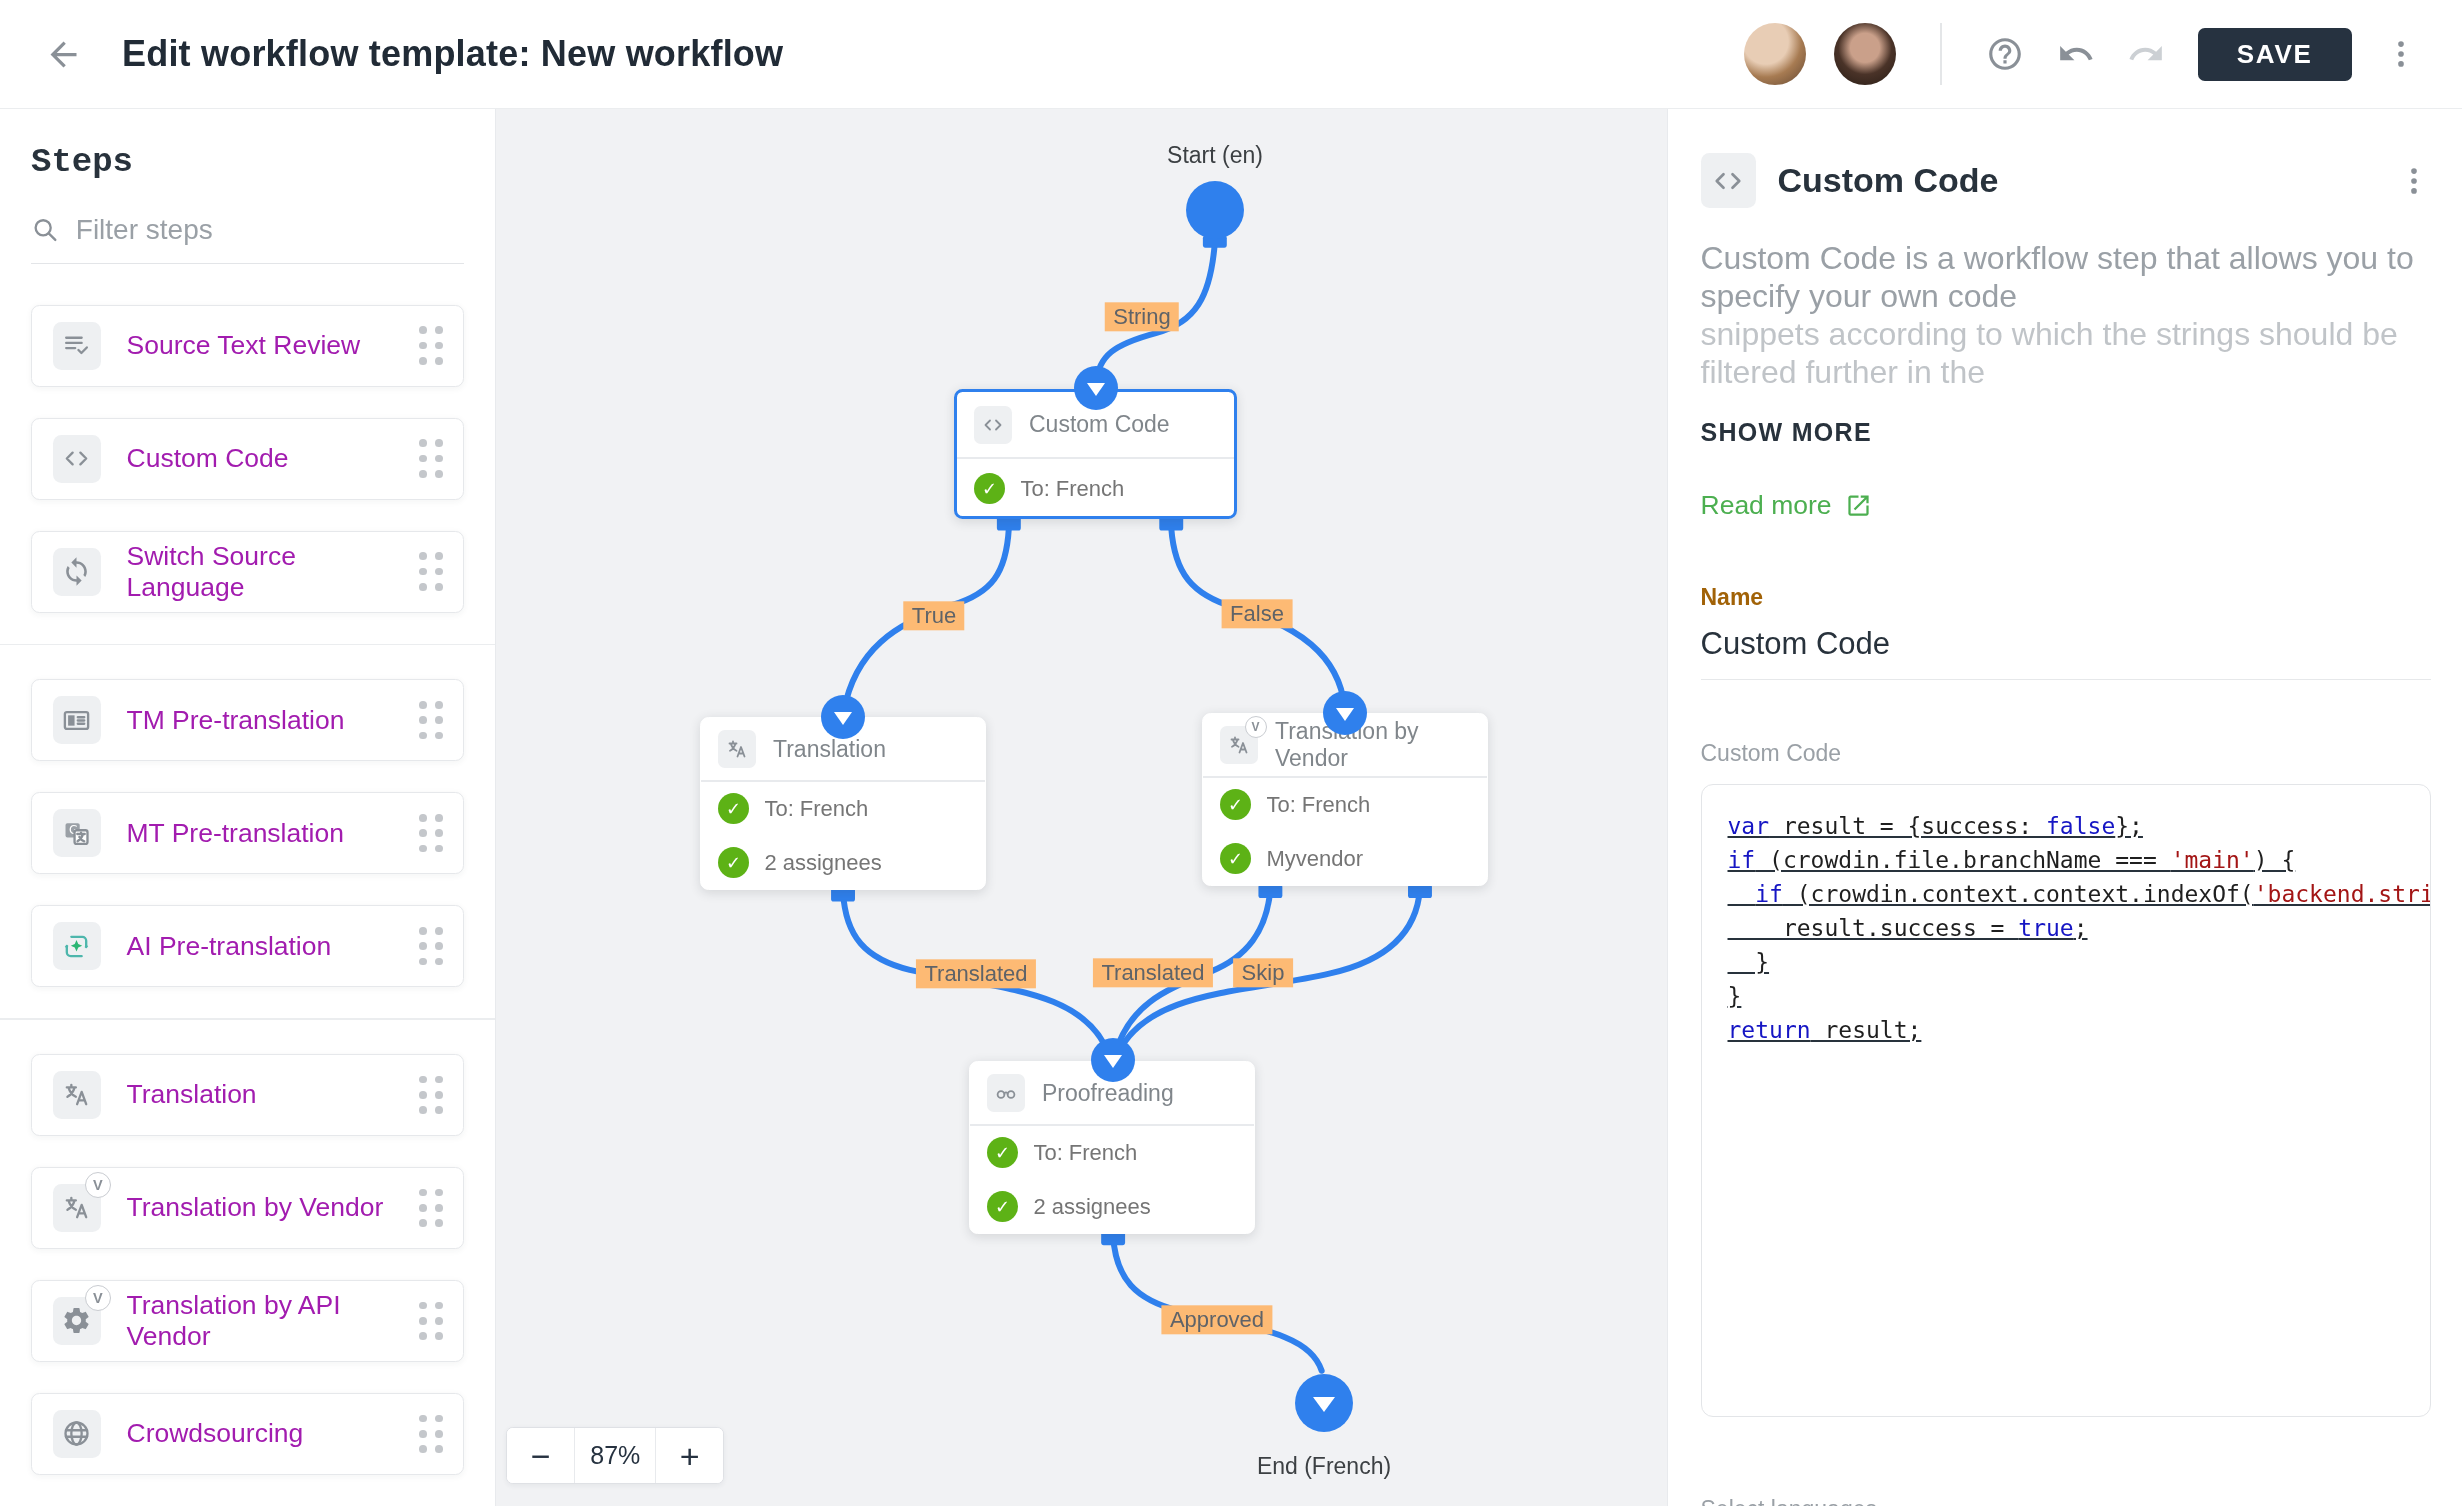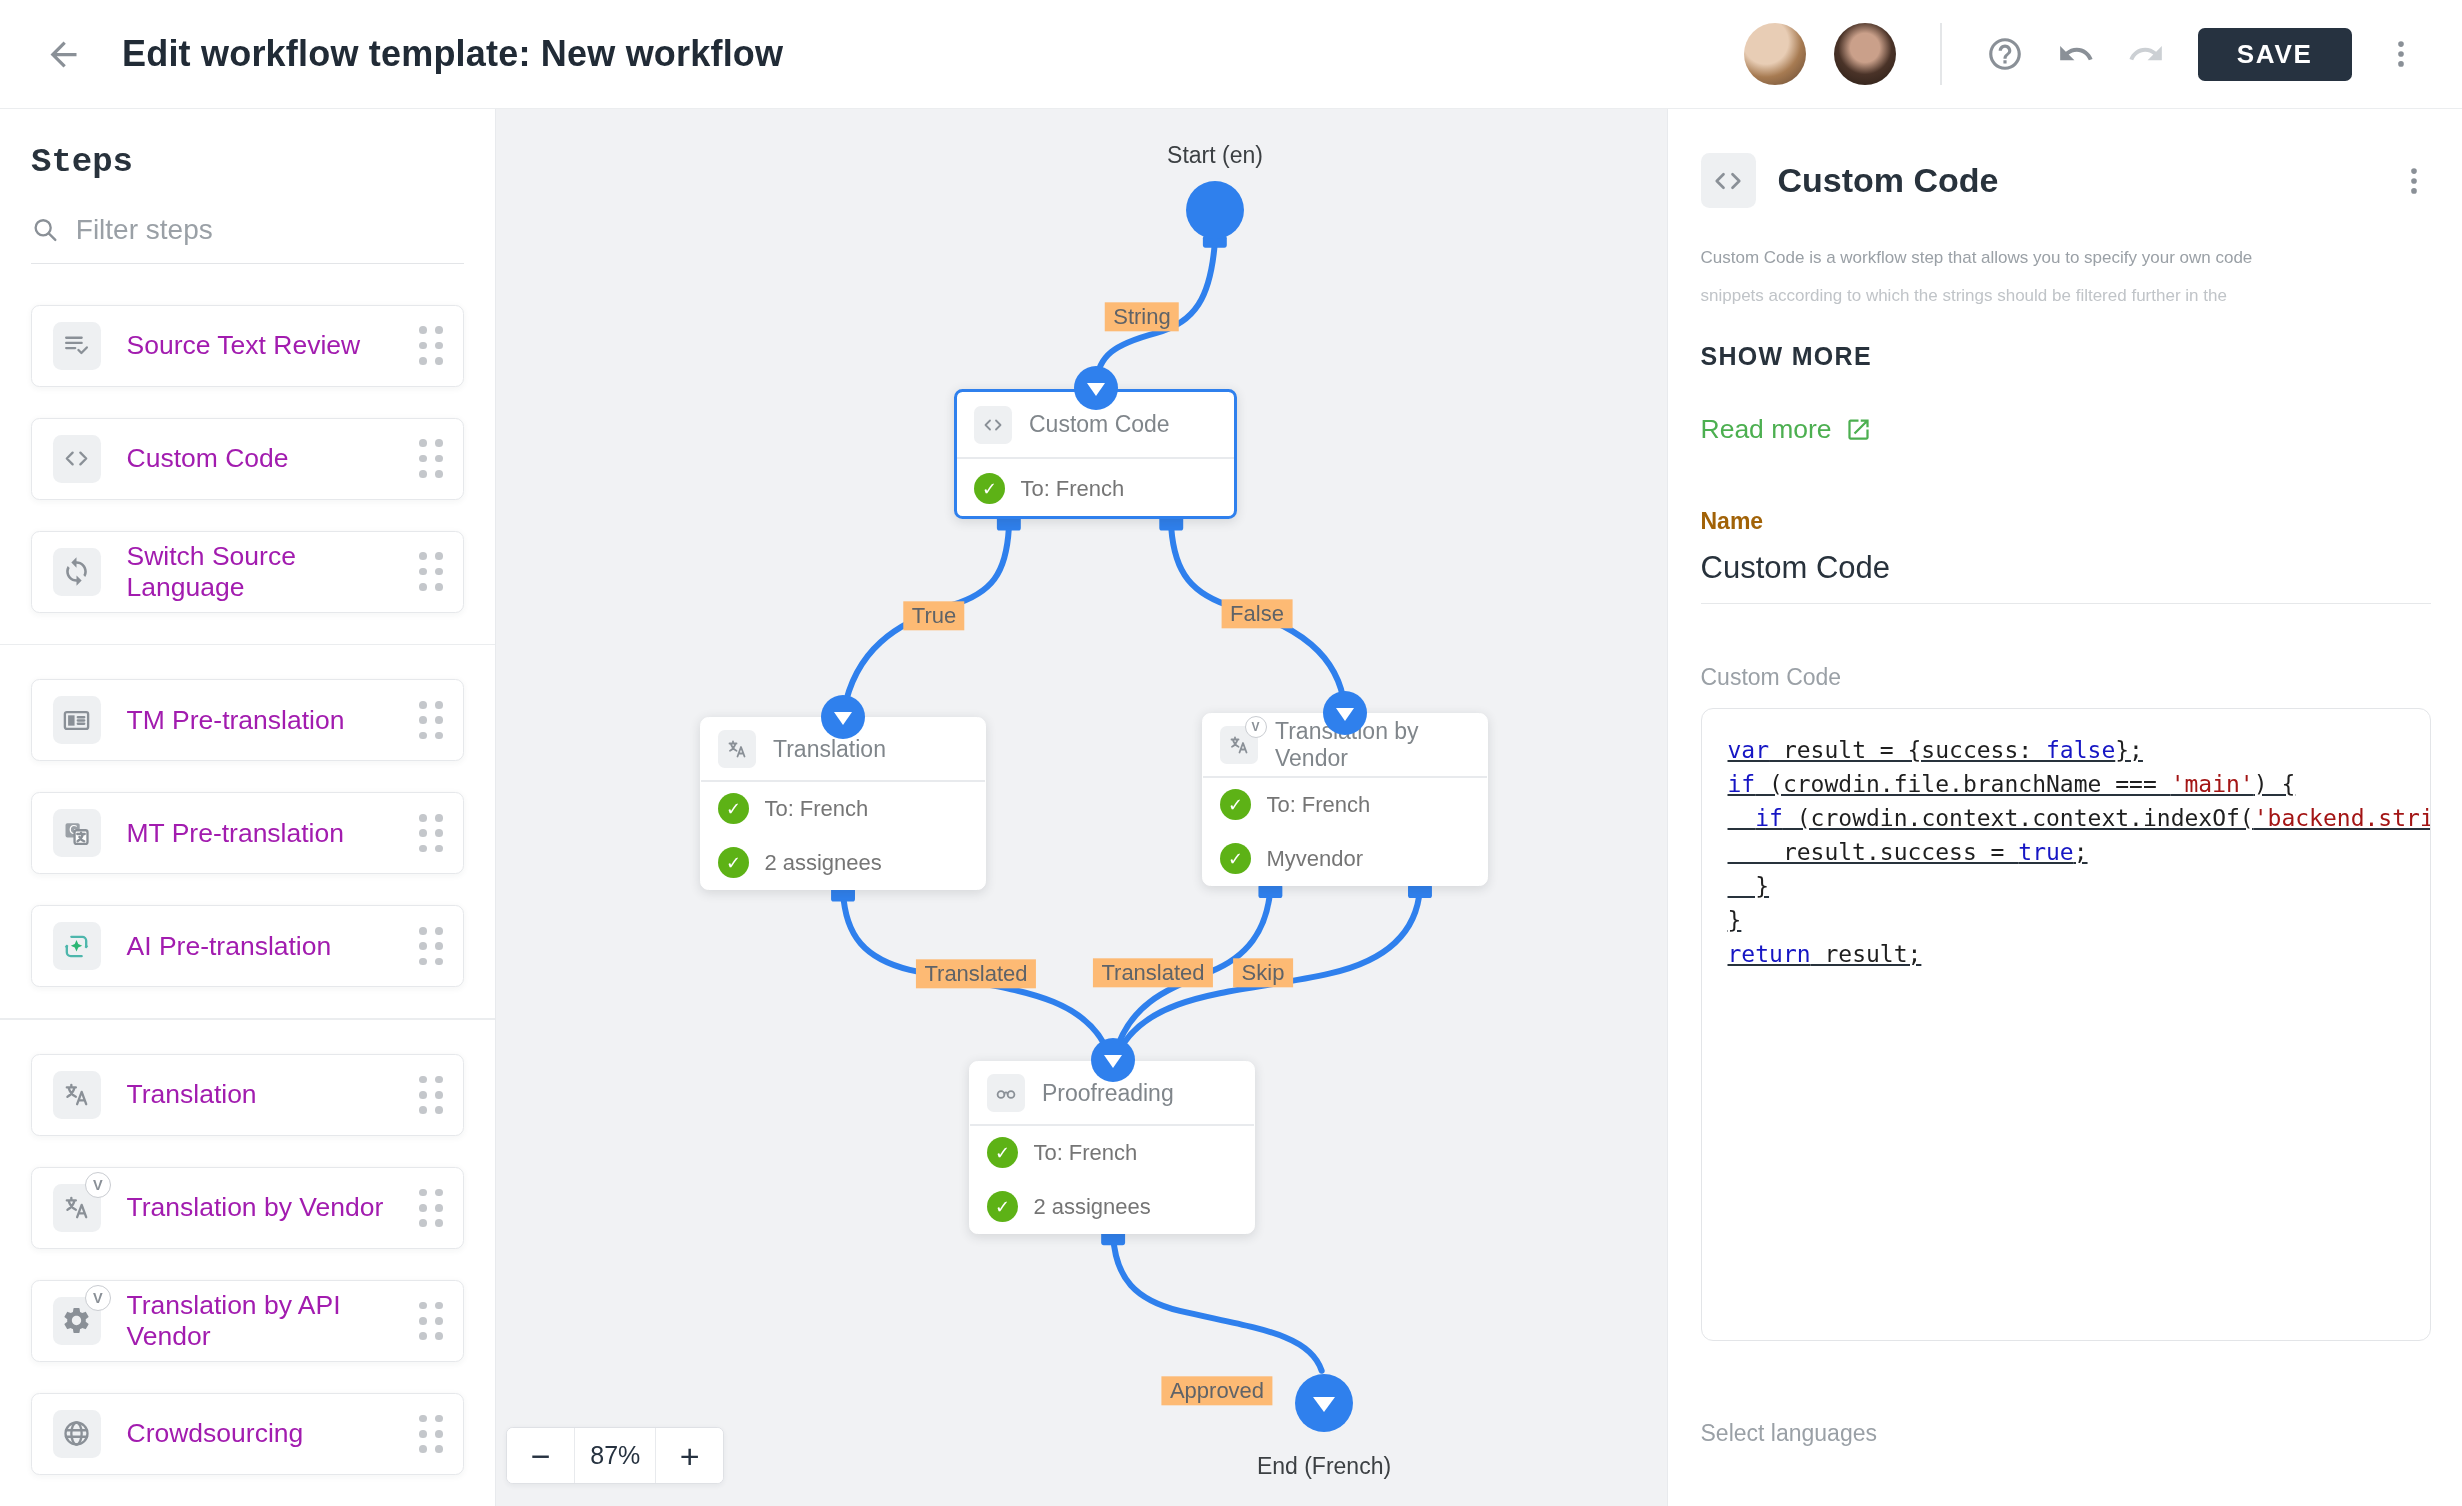--- a/index.html
+++ b/index.html
@@ -86,21 +86,21 @@
     font-size:25px; color:#263240; border-left:1.7px solid #e8eaed; border-right:1.7px solid #e8eaed; }
 
   
   .panel { position:absolute; left:1667px; top:109px; width:795px; height:1397px; background:#fff;
     border-left:1.7px solid #e8eaed; padding:44px 31px 0 32.5px; z-index:10; }
   .panel-header { display:flex; align-items:center; gap:22px; }
   .panel-icon { width:55px; height:55px; background:#eef0f2; border-radius:8.5px;
     display:flex; align-items:center; justify-content:center; }
   .panel-icon svg { width:36px; height:36px; }
   .panel-title { font-size:34px; font-weight:700; color:#28323c; flex:1; }
-  .panel-desc { margin-top:31px; font-size:17px; line-height:38px; }
+  .panel-desc { margin-top:31px; font-size:32px; line-height:38px; }
   .desc-l1 { color:#9aa0a6; display:block; }
   .desc-l2 { color:#c0c4c8; display:block; }
   .show-more { margin-top:27px; font-size:25px; font-weight:700; letter-spacing:1.3px; color:#28323c; cursor:pointer; }
   .read-more { margin-top:43px; display:flex; align-items:center; gap:13.7px; color:#4caf50;
     font-size:26.5px; cursor:pointer; }
   .read-more svg { width:27px; height:27px; fill:#4caf50; }
   .field-label { margin-top:63px; font-size:23px; color:#a16207;font-weight:bold; }
   .field-value { margin-top:15.4px; font-size:31px; color:#28323c; padding-bottom:17px;
     border-bottom:1.7px solid #e6e8ea; cursor:text; }
   .code-label { margin-top:60px; font-size:23px; color:#9aa0a6; }
@@ -360,21 +360,21 @@
 
   <div class="term-label" style="left:719px; top:32.5px;">Start (en)</div>
   <div class="terminal" style="left:690px; top:72px;"></div>
 
   <div class="elabel" style="left:646px; top:208px;">String</div>
   <div class="elabel" style="left:438px; top:507px;">True</div>
   <div class="elabel" style="left:761px; top:505px;">False</div>
   <div class="elabel" style="left:480px; top:865px;">Translated</div>
   <div class="elabel" style="left:657px; top:864px;">Translated</div>
   <div class="elabel" style="left:767px; top:864px;">Skip</div>
-  <div class="elabel" style="left:721px; top:1282px;">Approved</div>
+  <div class="elabel" style="left:721px; top:1211px;">Approved</div>
 
   <div class="wf-node selected" style="left:458px; top:280px; width:283px; height:130px;">
     <div class="node-header" style="height:65px;">
       <span class="node-icon">
           <svg viewBox="0 0 24 24">
             <path d="M9 7.5L4.5 12 9 16.5M15 7.5L19.5 12 15 16.5" fill="none" stroke="#8a9097" stroke-width="1.8" stroke-linecap="round" stroke-linejoin="round"></path>
           </svg>
         </span>
       <span class="node-title">Custom Code</span>
     </div>

